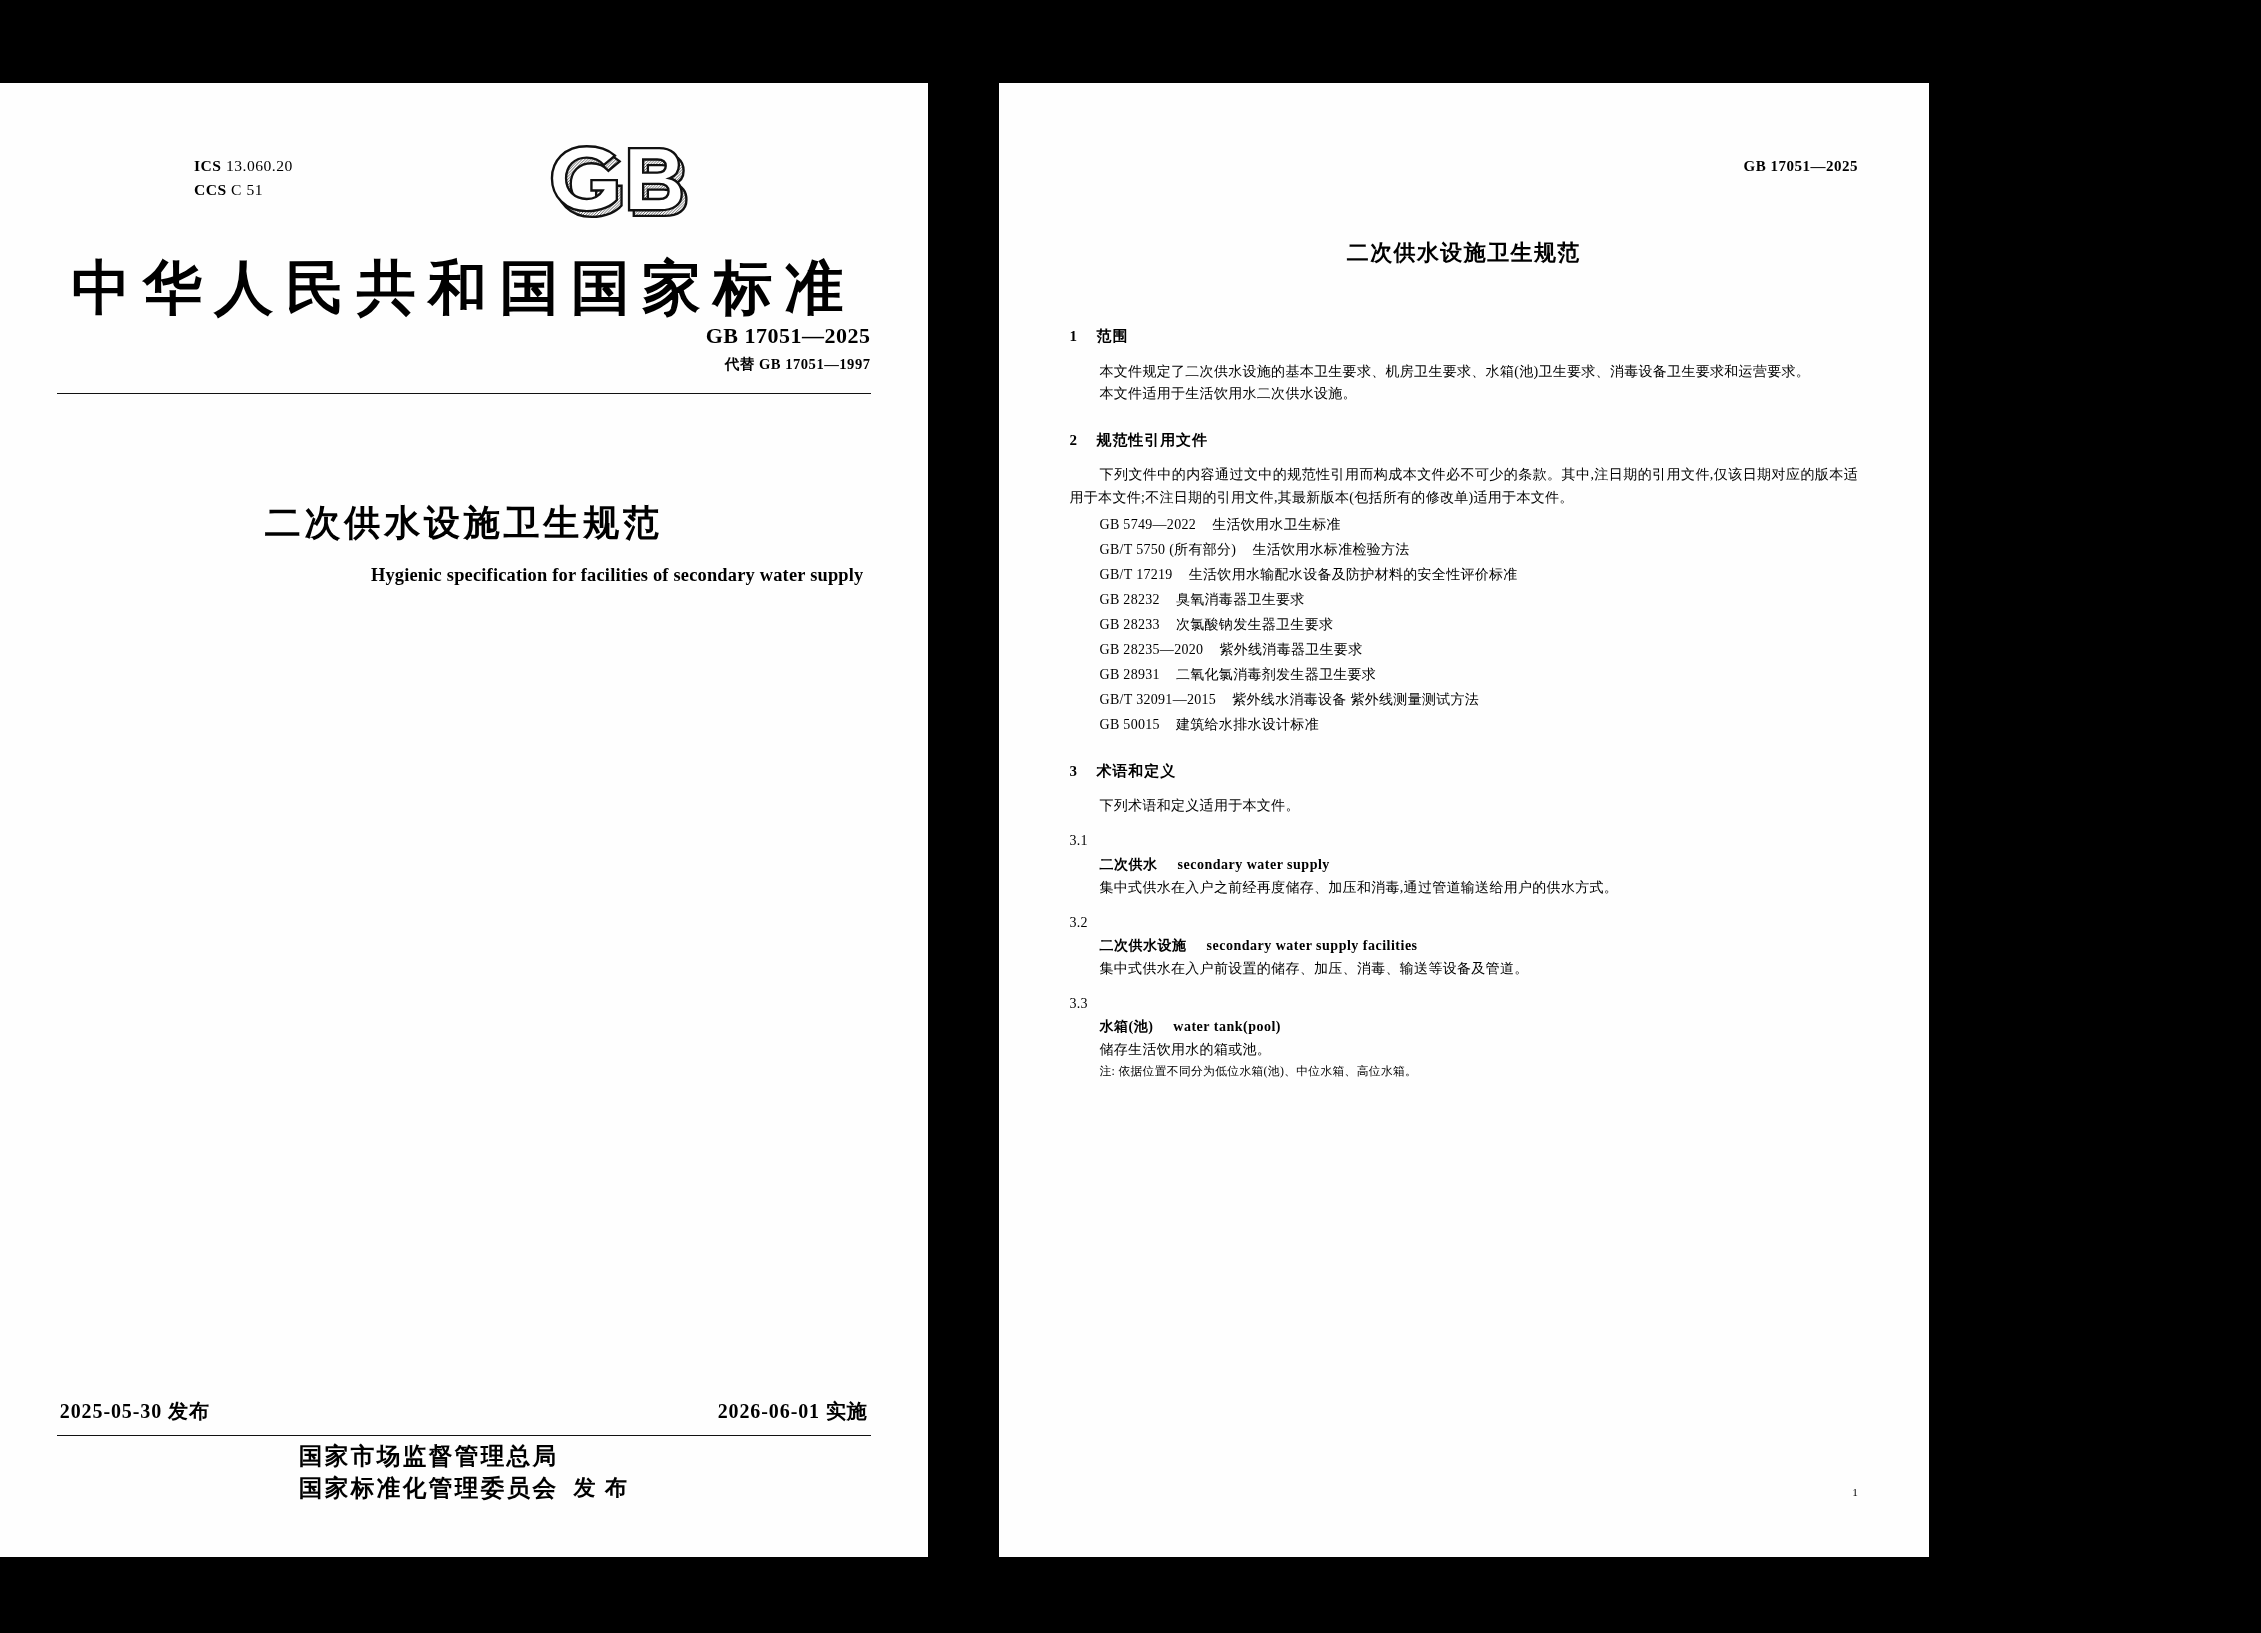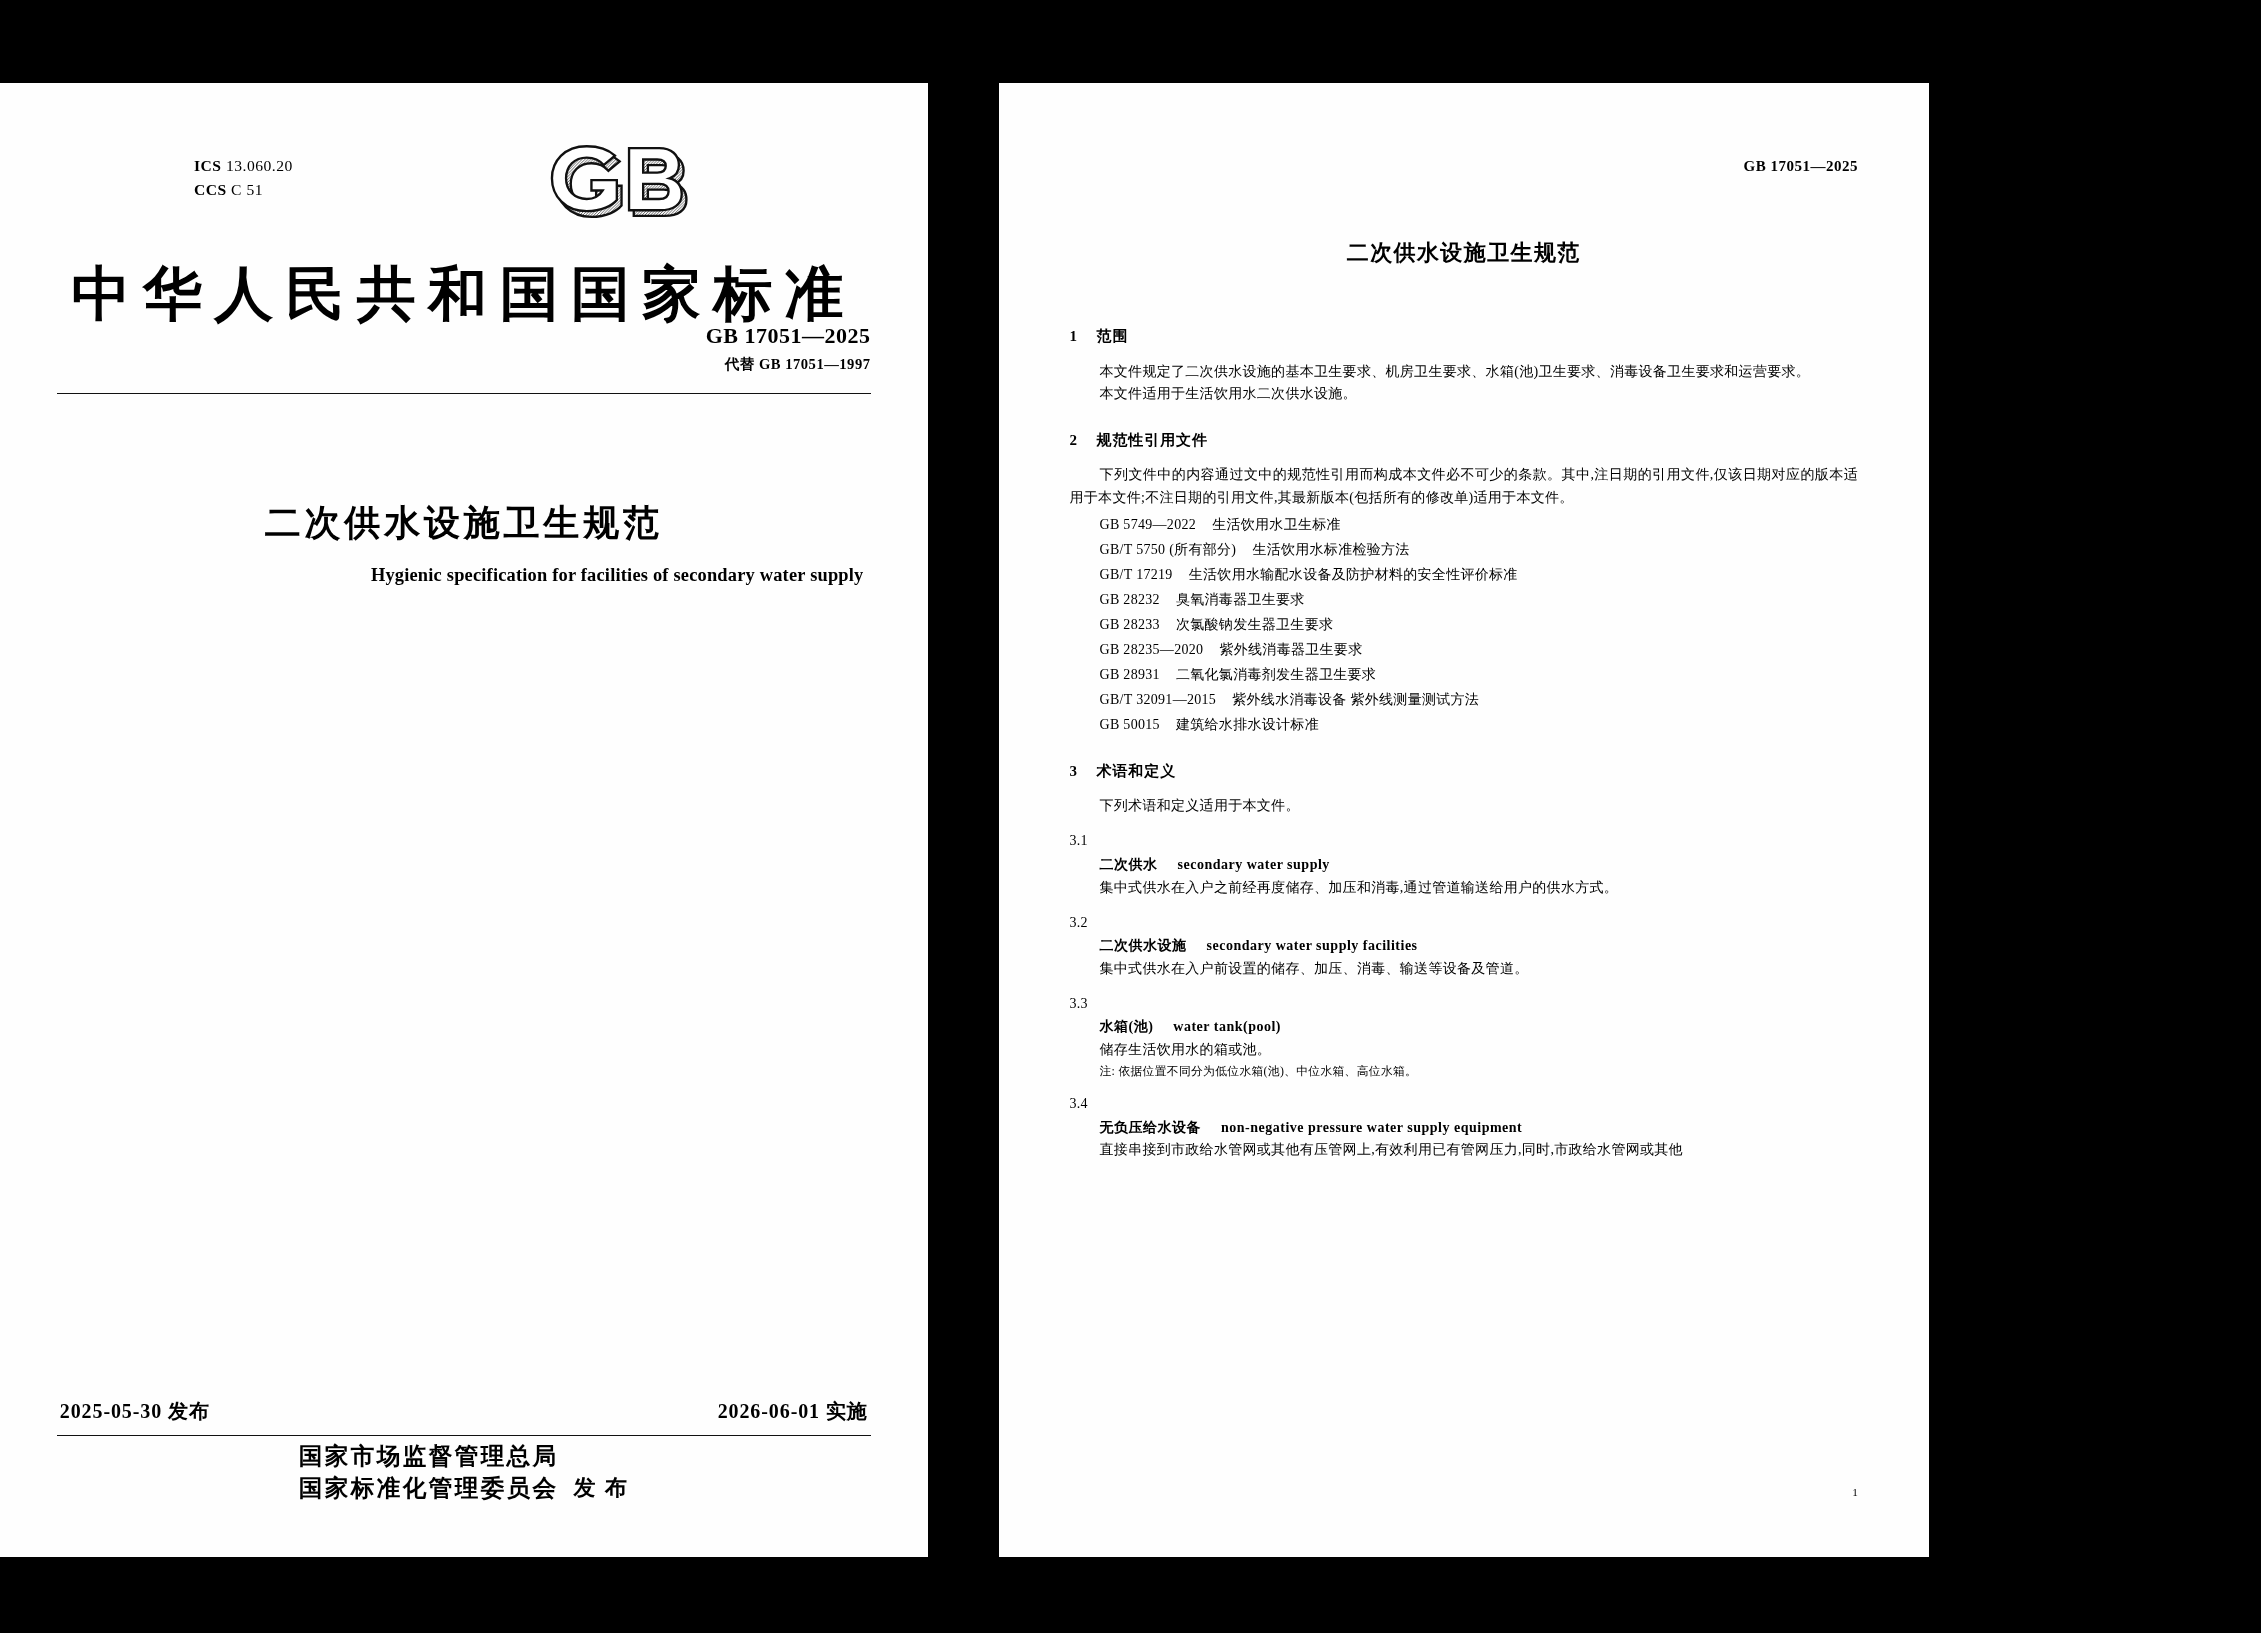--- a/index.html
+++ b/index.html
@@ -42,21 +42,21 @@
     letter-spacing: 0.5px;
   }
   .ics-block .lbl { font-weight: bold; }
   .gb-logo {
     position: absolute;
     right: 142px; top: 9.4px;
     width: 198px; height: 87px;
   }
   .national-title {
     position: absolute;
-    left: 0; right: 0; top: 129px;
+    left: 0; right: 0; top: 123px;
     text-align: center;
     font-family: Liberation Sans, sans-serif;
     font-weight: bold;
     font-size: 59px;
     letter-spacing: 12.3px;
     white-space: nowrap;
   }
   .std-no {
     position: absolute;
     right: 0; top: 197px;
@@ -355,26 +355,18 @@
     <div>
       <div class="term-num">3.3</div>
       <div class="term-name">
         <span>水箱(池)</span>
         <span class="en">water tank(pool)</span>
       </div>
       <div class="term-def">储存生活饮用水的箱或池。</div>
       <div class="term-note">注: 依据位置不同分为低位水箱(池)、中位水箱、高位水箱。</div>
     </div>
 
-    <div>
-      <div class="term-num">3.4</div>
-      <div class="term-name">
-        <span>无负压给水设备</span>
-        <span class="en">non-negative pressure water supply equipment</span>
-      </div>
-      <div class="term-def">直接串接到市政给水管网或其他有压管网上,有效利用已有管网压力,同时,市政给水管网或其他</div>
-    </div>
 
     <div class="pg2-folio">1</div>
   </div>
 
 </div>
 
 
 </body></html>

